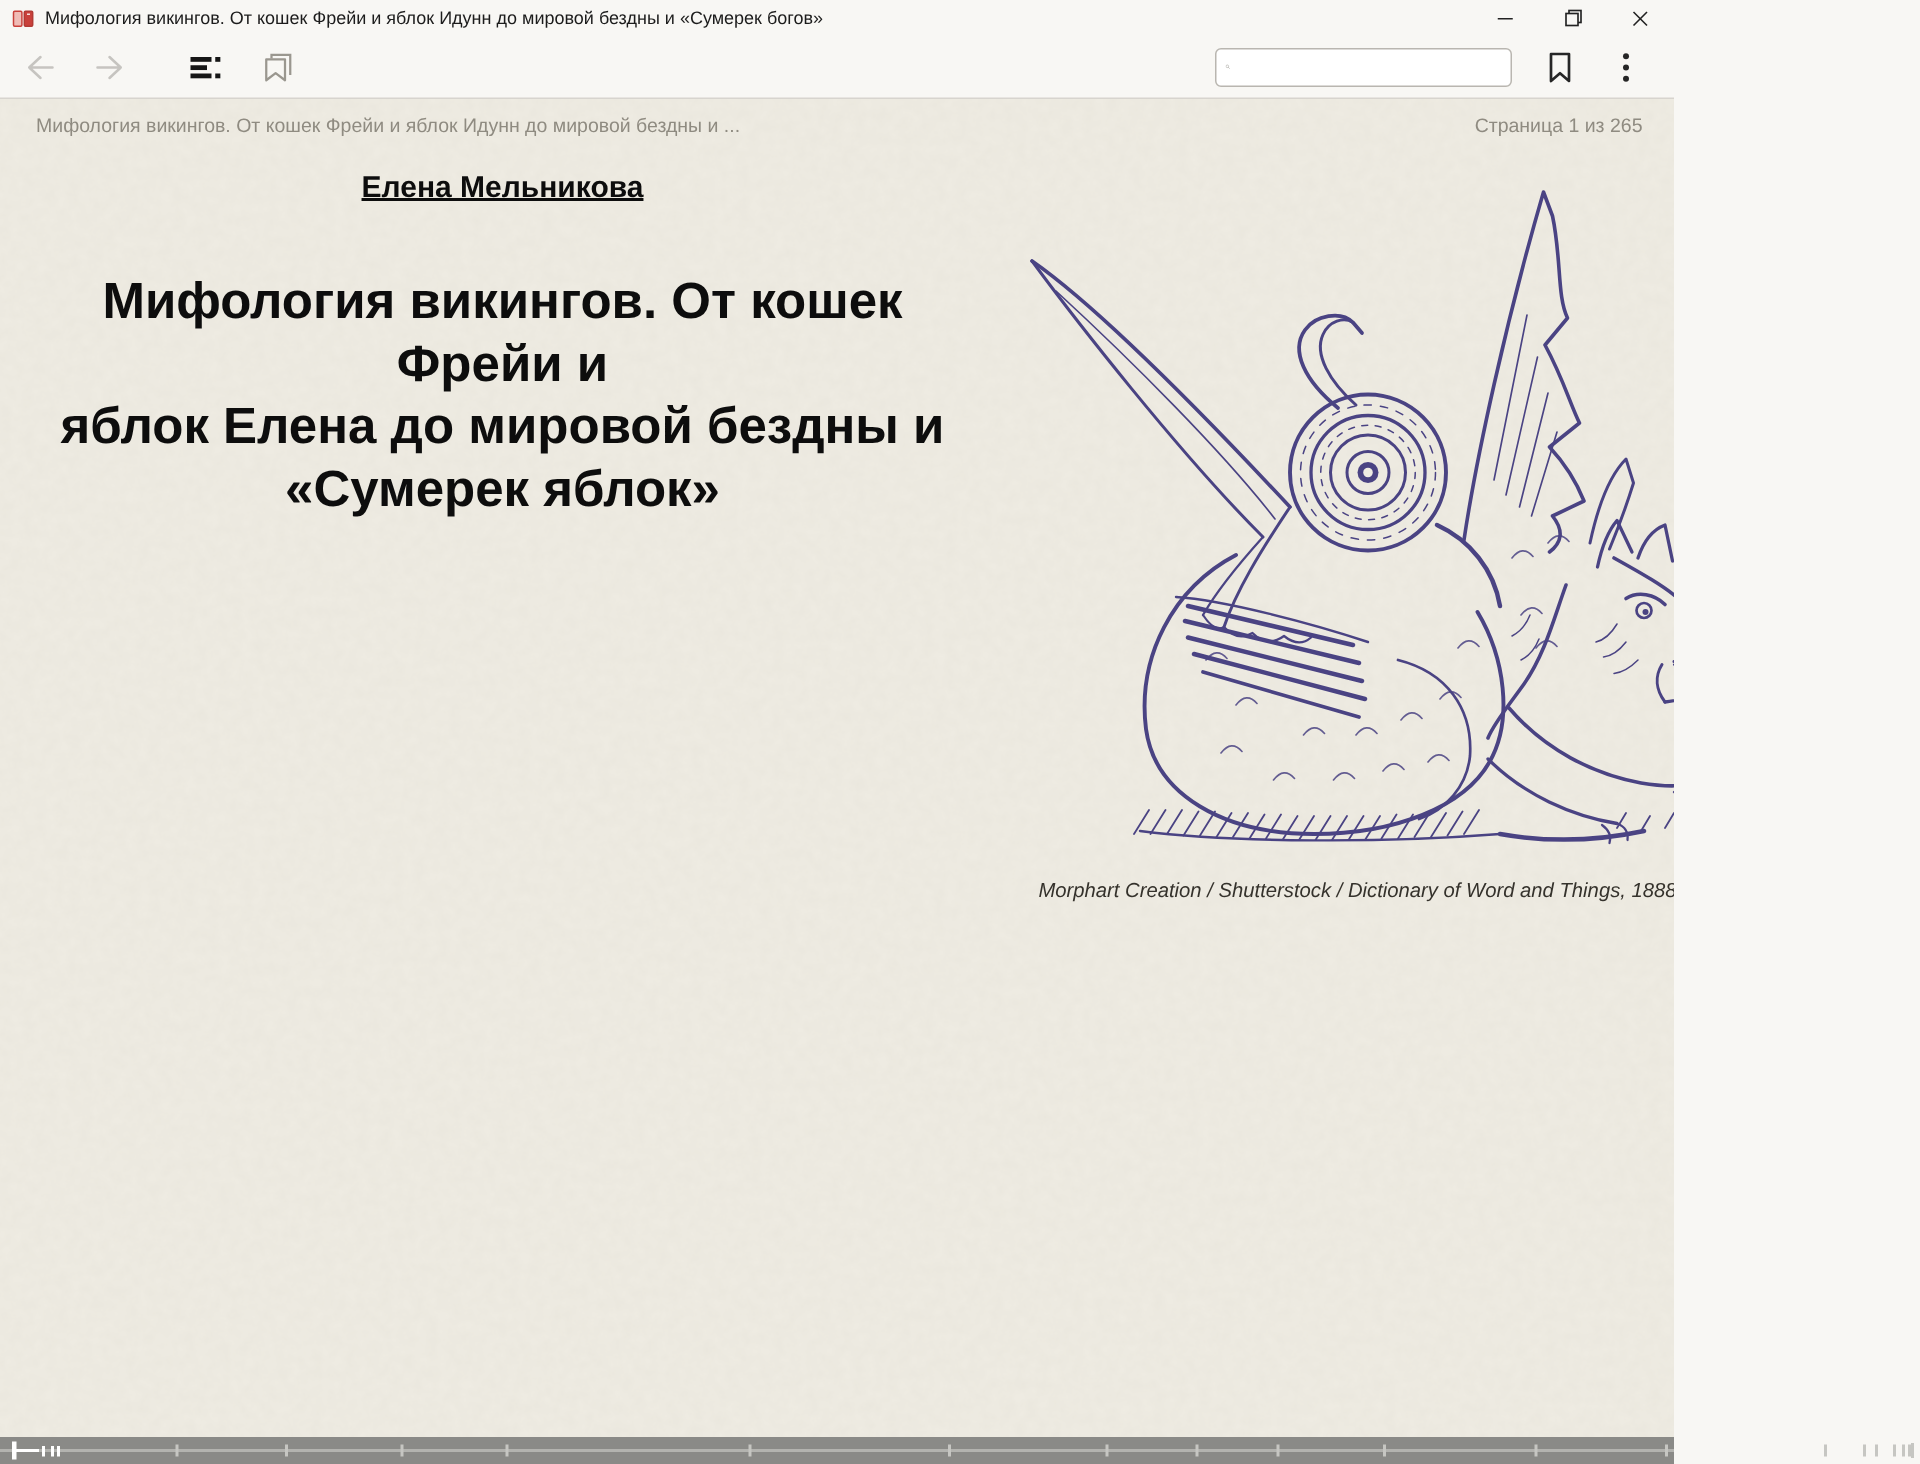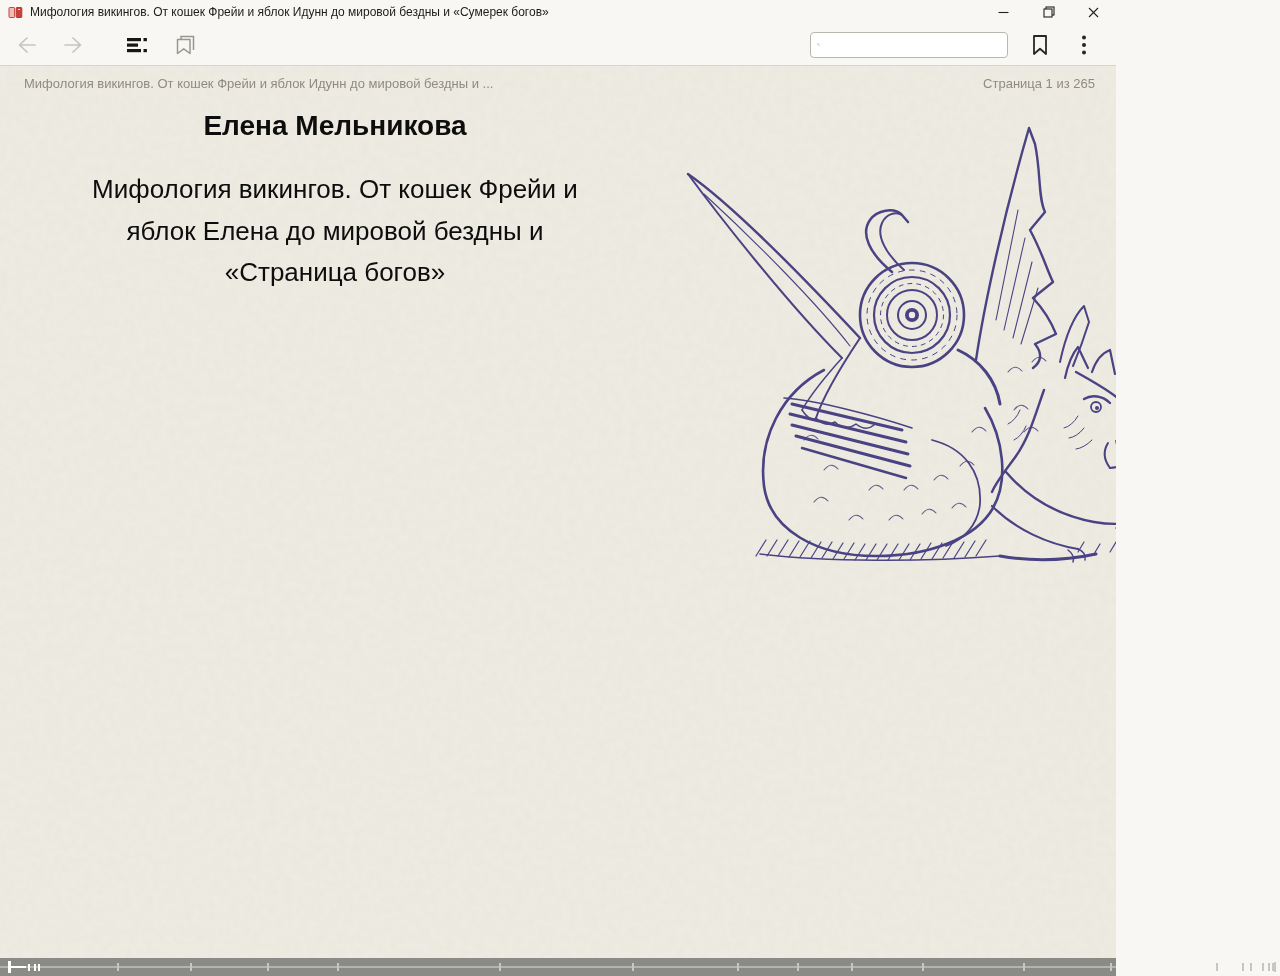--- a/index.html
+++ b/index.html
@@ -36,22 +36,22 @@
 
   
   .paper { position:relative; height:892px; background:var(--paper,#efece3); flex:0 0 auto; overflow:hidden; }
   .texture { position:absolute; inset:0; width:100%; height:100%; pointer-events:none; }
   .pagehead { position:absolute; top:10px; left:24px; right:21px; display:flex;
     justify-content:space-between; font-size:13px; color:var(--breadcrumb-text,#8f8b81); z-index:2; }
   .pagehead .crumb { max-width:900px; white-space:nowrap; overflow:hidden; }
 
   .content { position:absolute; inset:0; z-index:1; }
   .col-left { position:absolute; left:24px; top:44px; width:622px; text-align:center; color:#0d0d0d; }
-  .author { font-size:28px; font-weight:700; line-height:31px; }
-  .book-title { font-size:26px; font-weight:400; line-height:41.5px; margin-top:28px; }
+  .author { font-size:20px; font-weight:700; line-height:31px;text-decoration:underline; }
+  .book-title { font-size:34px; font-weight:700; line-height:41.5px; margin-top:40px; }
   .book-title span { display:block; }
 
   .col-right { position:absolute; left:660px; top:44px; width:544px; }
   .dragon-fig { display:block; margin:0 auto; }
   .caption { width:470px; margin:16px auto 0 10px; text-align:center; font-size:13.5px;
     font-style:italic; color:#35322c; }
 
   .ink { stroke:var(--ink,#4a4383); fill:none; stroke-linecap:round; stroke-linejoin:round; }
   .ink-fill { fill:var(--ink,#4a4383); stroke:none; }
   .paper-fill { fill:var(--paper,#efece3); stroke:none; }
@@ -164,21 +164,21 @@
       <span class="crumb">Мифология викингов. От кошек Фрейи и яблок Идунн до мировой бездны и ...</span>
       <span>Страница 1 из 265</span>
     </div>
 
     <div class="content">
       <div class="col-left">
         <h2 class="author">Елена Мельникова</h2>
         <h1 class="book-title">
           <span>Мифология викингов. От кошек Фрейи и</span>
           <span>яблок Елена до мировой бездны и</span>
-          <span>«Страница богов»</span>
+          <span>«Сумерек яблок»</span>
         </h1>
       </div>
 
       <div class="col-right">
 
         <svg class="dragon-fig" width="536" height="460" viewBox="0 0 536 460">
           <g class="ink" stroke-width="2">
 
             <path d="M24,64 C70,96 140,168 196,228" stroke-width="2.4"></path>
             <path d="M24,64 C52,102 122,192 178,248" stroke-width="2"></path>
@@ -247,20 +247,21 @@
 
             <path d="M96,444 C160,452 260,452 336,446" stroke-width="1.6"></path>
             <path d="M102,430 l-10,16 M113,430 l-10,16 M124,430 l-10,16 M135,431 l-10,16 M146,431 l-10,16 M157,432 l-10,16 M168,432 l-10,16 M179,433 l-10,16 M190,433 l-10,16 M201,434 l-10,16 M212,434 l-10,16 M223,434 l-10,16 M234,434 l-10,16 M245,434 l-10,16 M256,434 l-10,16 M267,433 l-10,16 M278,433 l-10,16 M289,432 l-10,16 M300,432 l-10,16 M311,431 l-10,16 M322,430 l-10,16" stroke-width="1.2"></path>
             <path d="M336,446 C370,452 404,450 432,444" stroke-width="3"></path>
             <path d="M420,432 l-6,10 M436,434 l-6,10 M452,432 l-6,10" stroke-width="1.2"></path>
 
             <path d="M140,330 q7,-9 14,-1 M160,360 q7,-9 14,-1 M150,392 q7,-9 14,-1 M185,410 q7,-9 14,-1 M205,380 q7,-9 14,-1 M225,410 q7,-9 14,-1 M240,380 q7,-9 14,-1 M258,404 q7,-9 14,-1 M270,370 q7,-9 14,-1 M288,398 q7,-9 14,-1 M296,356 q7,-9 14,-1 M308,322 q7,-9 14,-1 M350,300 q7,-9 14,-1 M360,322 q7,-9 14,-1 M344,262 q7,-9 14,-1 M368,252 q7,-9 14,-1" stroke-width="1.1" opacity="0.85"></path>
             <path d="M356,300 q-4,10 -12,14 M362,316 q-4,10 -12,14" stroke-width="1"></path>
           </g>
         </svg>
+        <div class="caption">Morphart Creation / Shutterstock / Dictionary of Word and Things, 1888</div>
       </div>
     </div>
   </div>
 
   <div class="progressbar">
     <div class="track"></div>
 
   <div class="tick" style="left: 117px;"></div>
       <div class="tick" style="left: 190px;"></div>
       <div class="tick" style="left: 267px;"></div>

